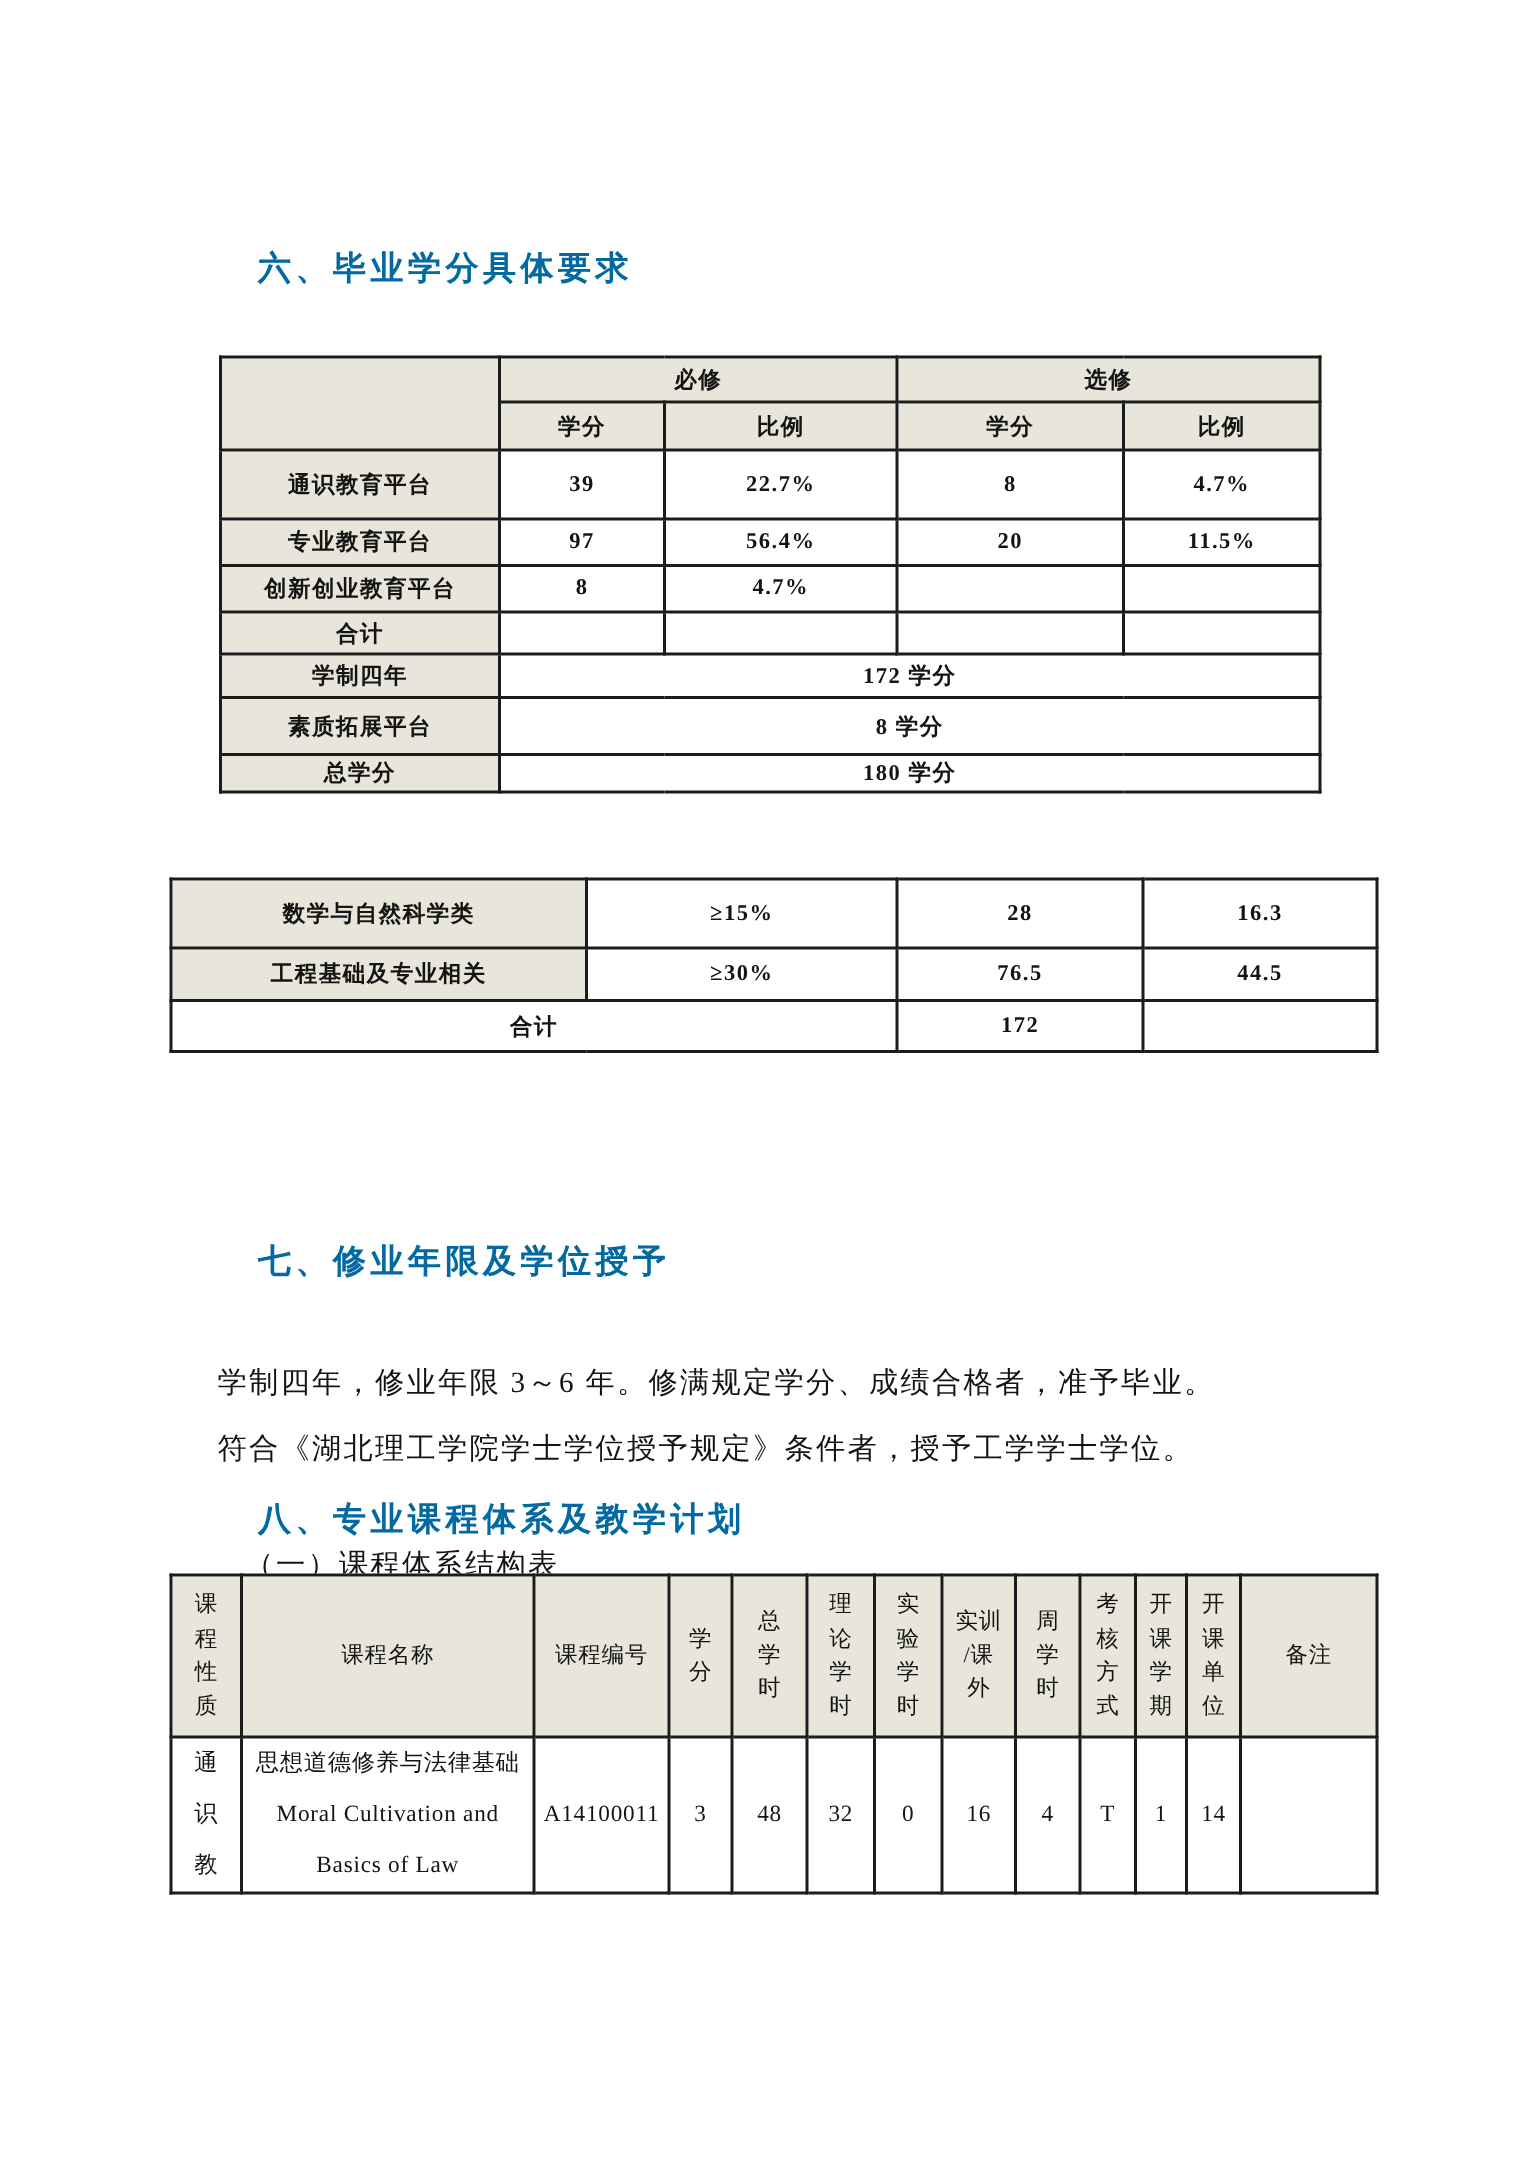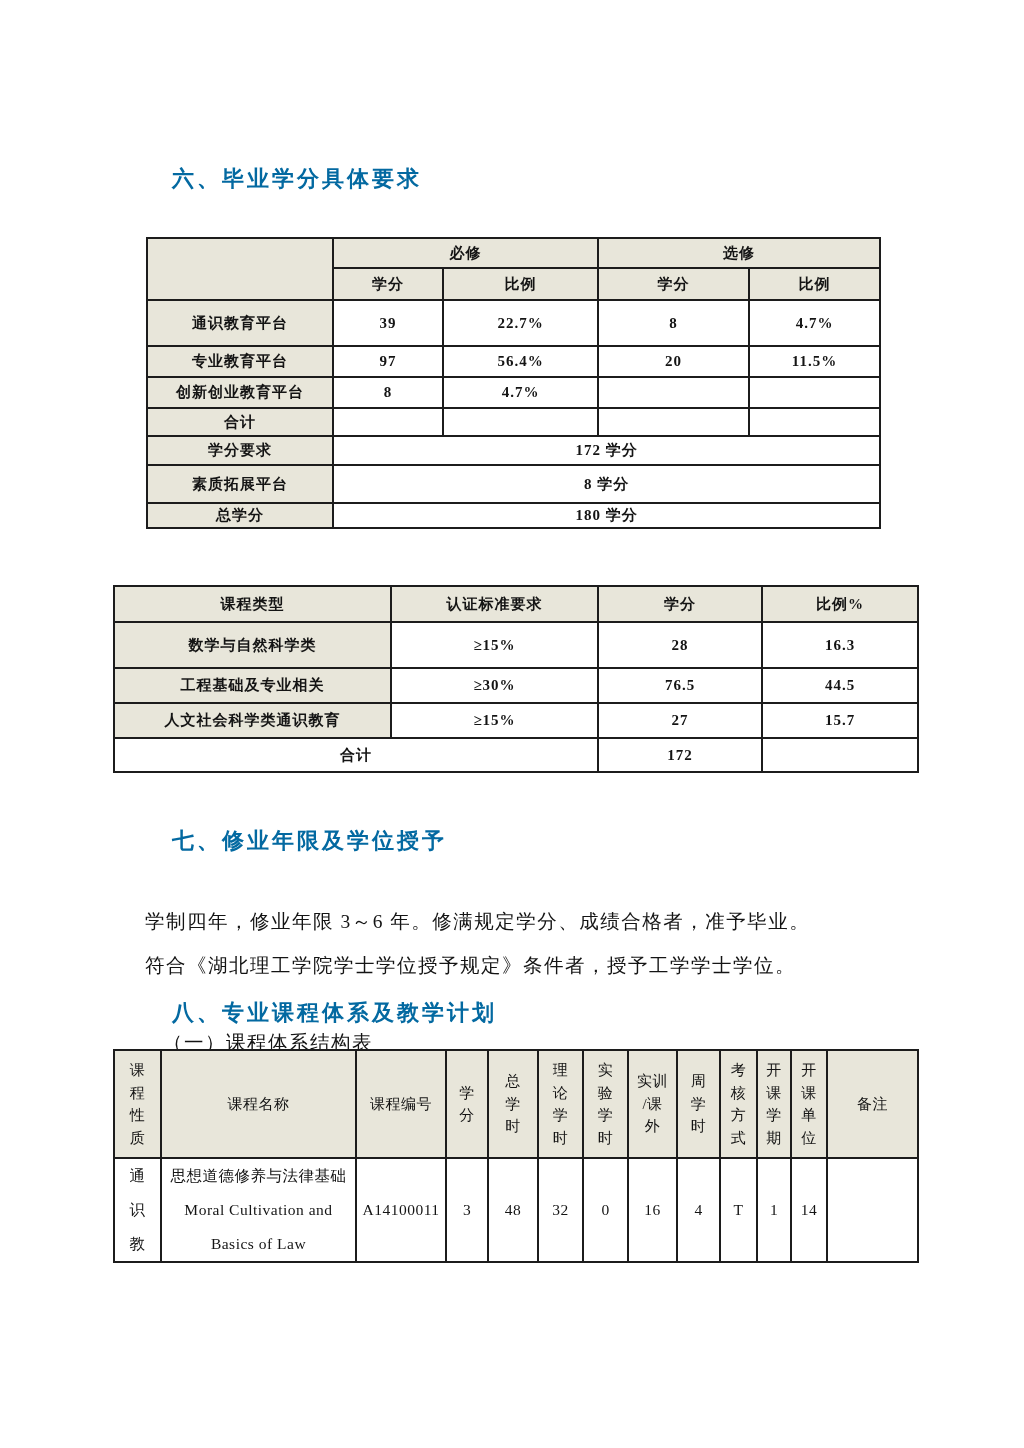--- a/index.html
+++ b/index.html
@@ -72,21 +72,21 @@
     <td></td>
   </tr>
   <tr style="height:28px">
     <td class="shade">合计</td>
     <td></td>
     <td></td>
     <td></td>
     <td></td>
   </tr>
   <tr style="height:29px">
-    <td class="shade">学分要求</td>
+    <td class="shade">学制四年</td>
     <td colspan="4">172 学分</td>
   </tr>
   <tr style="height:38px">
     <td class="shade">素质拓展平台</td>
     <td colspan="4">8 学分</td>
   </tr>
   <tr style="height:25px">
     <td class="shade">总学分</td>
     <td colspan="4">180 学分</td>
   </tr>
@@ -94,43 +94,31 @@
 </table>
 
 <table class="t2" id="table2" style="left:113px; top:585px; width:804px;">
   <colgroup>
     <col style="width:277px">
       <col style="width:207px">
       <col style="width:164px">
       <col style="width:156px">
   </colgroup>
   <tbody>
-  <tr style="height:36px">
-    <td class="shade">课程类型</td>
-    <td class="shade">认证标准要求</td>
-    <td class="shade">学分</td>
-    <td class="shade">比例%</td>
-  </tr>
   <tr style="height:46px">
     <td class="shade">数学与自然科学类</td>
     <td>≥15%</td>
     <td>28</td>
     <td>16.3</td>
   </tr>
   <tr style="height:35px">
     <td class="shade">工程基础及专业相关</td>
     <td>≥30%</td>
     <td>76.5</td>
     <td>44.5</td>
-  </tr>
-  <tr style="height:35px">
-    <td class="shade">人文社会科学类通识教育</td>
-    <td>≥15%</td>
-    <td>27</td>
-    <td>15.7</td>
   </tr>
   <tr style="height:34px">
     <td colspan="2">合计</td>
     <td>172</td>
     <td></td>
   </tr>
   </tbody>
 </table>
 
 <div class="heading" style="left:172px; top:826px;">七、修业年限及学位授予</div>

